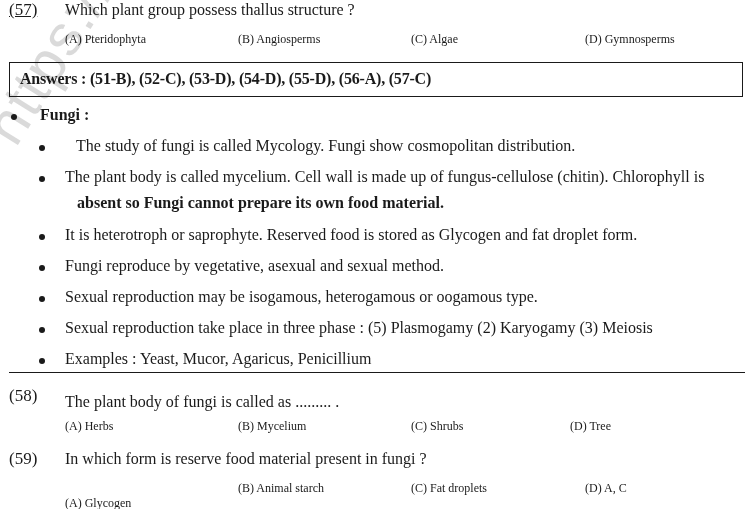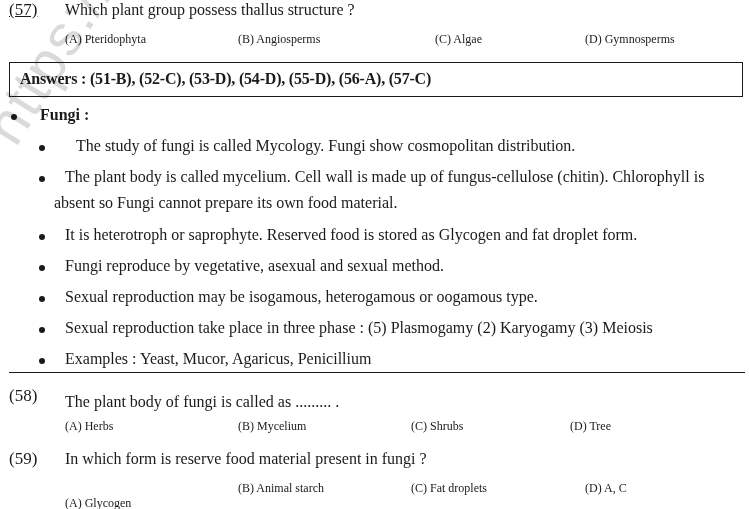--- a/index.html
+++ b/index.html
@@ -36,38 +36,38 @@
 </head>
 <body>
 
 <div class="watermark">https://www.st</div>
 
 <div>
   <span class="abs qnum" style="top:0px;text-decoration:underline;">(57)</span>
   <span class="abs qtext" style="top:1px;">Which plant group possess thallus structure ?</span>
   <span class="abs opt" style="left:65px; top:32px;">(A) Pteridophyta</span>
   <span class="abs opt" style="left:238px; top:32px;">(B) Angiosperms</span>
-  <span class="abs opt" style="left:411px; top:32px;margin-left:24px;">(C) Algae</span>
+  <span class="abs opt" style="left:411px; top:32px;">(C) Algae</span>
   <span class="abs opt" style="left:585px; top:32px;">(D) Gymnosperms</span>
 </div>
 
 <div class="ans-box">
   <span class="ans-text">Answers : (51-B), (52-C), (53-D), (54-D), (55-D), (56-A), (57-C)</span>
 </div>
 
 <div>
   <span class="bullet" style="left:11px; top:114px;"></span>
   <span class="abs bold" style="left:40px; top:106px;">Fungi :</span>
 
   <span class="bullet" style="left:39px; top:145px;"></span>
   <span class="abs" style="left:64px; top:137px;margin-left:12px;">The study of fungi is called Mycology. Fungi show cosmopolitan distribution.</span>
 
   <span class="bullet" style="left:39px; top:176px;"></span>
   <span class="abs" style="left:65px; top:168px;">The plant body is called mycelium. Cell wall is made up of fungus-cellulose (chitin). Chlorophyll is</span>
-  <span class="abs" style="left:54px; top:194px;">absent so Fungi cannot prepare its own food material.</span>
+  <span class="abs" style="left:77px; top:194px;font-weight:bold;">absent so Fungi cannot prepare its own food material.</span>
 
   <span class="bullet" style="left:39px; top:234px;"></span>
   <span class="abs" style="left:65px; top:226px;">It is heterotroph or saprophyte. Reserved food is stored as Glycogen and fat droplet form.</span>
 
   <span class="bullet" style="left:39px; top:265px;"></span>
   <span class="abs" style="left:65px; top:257px;">Fungi reproduce by vegetative, asexual and sexual method.</span>
 
   <span class="bullet" style="left:39px; top:296px;"></span>
   <span class="abs" style="left:65px; top:288px;">Sexual reproduction may be isogamous, heterogamous or oogamous type.</span>
 

